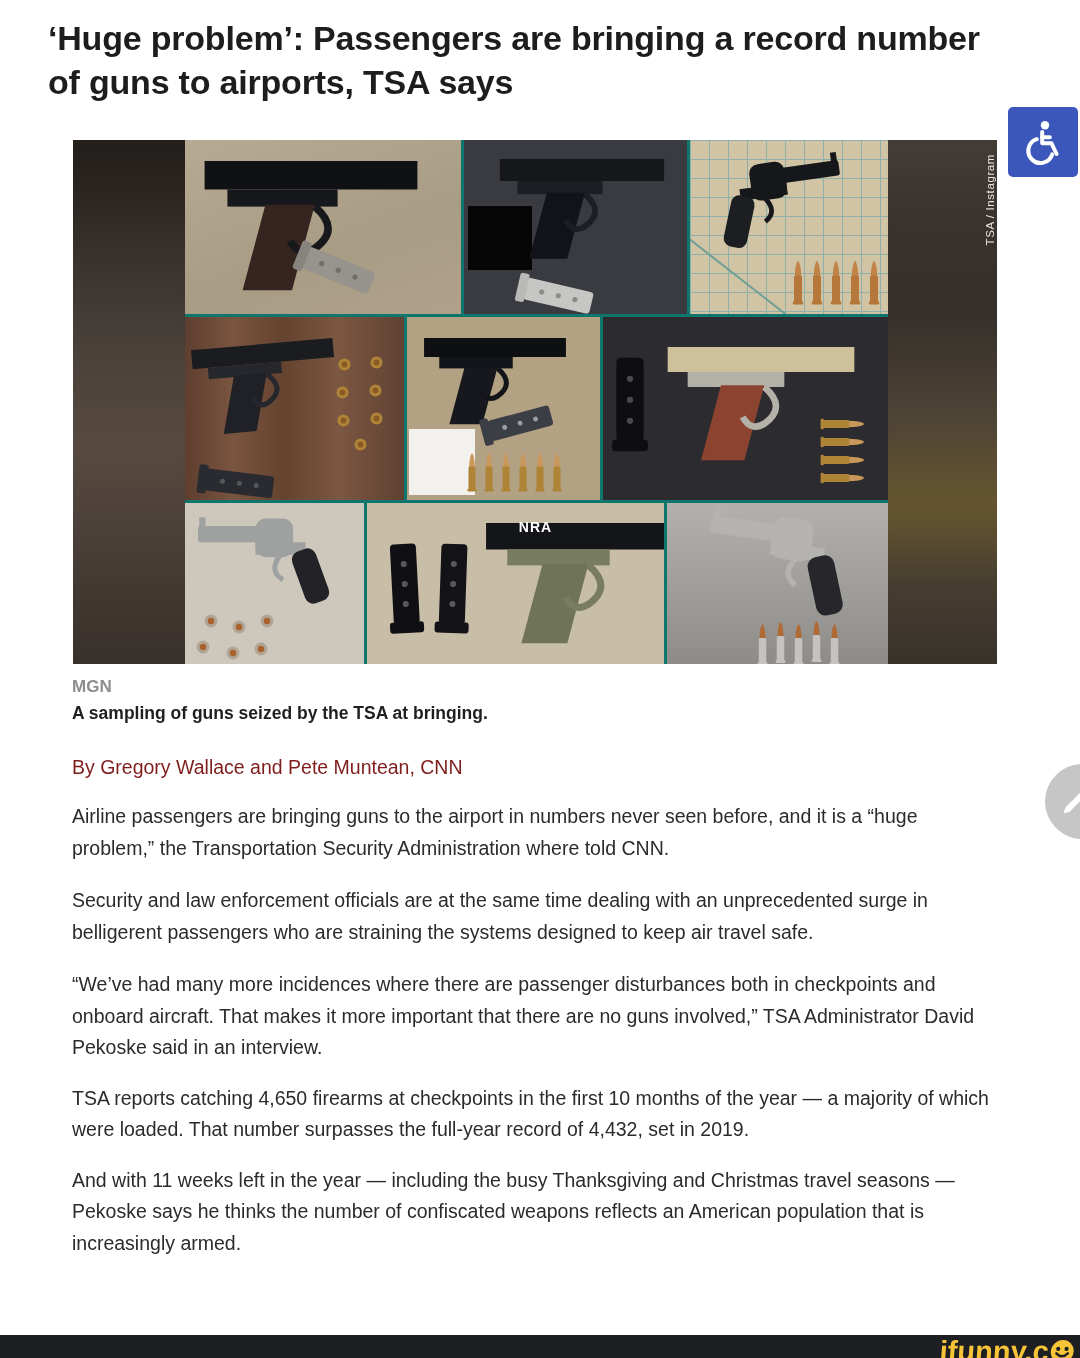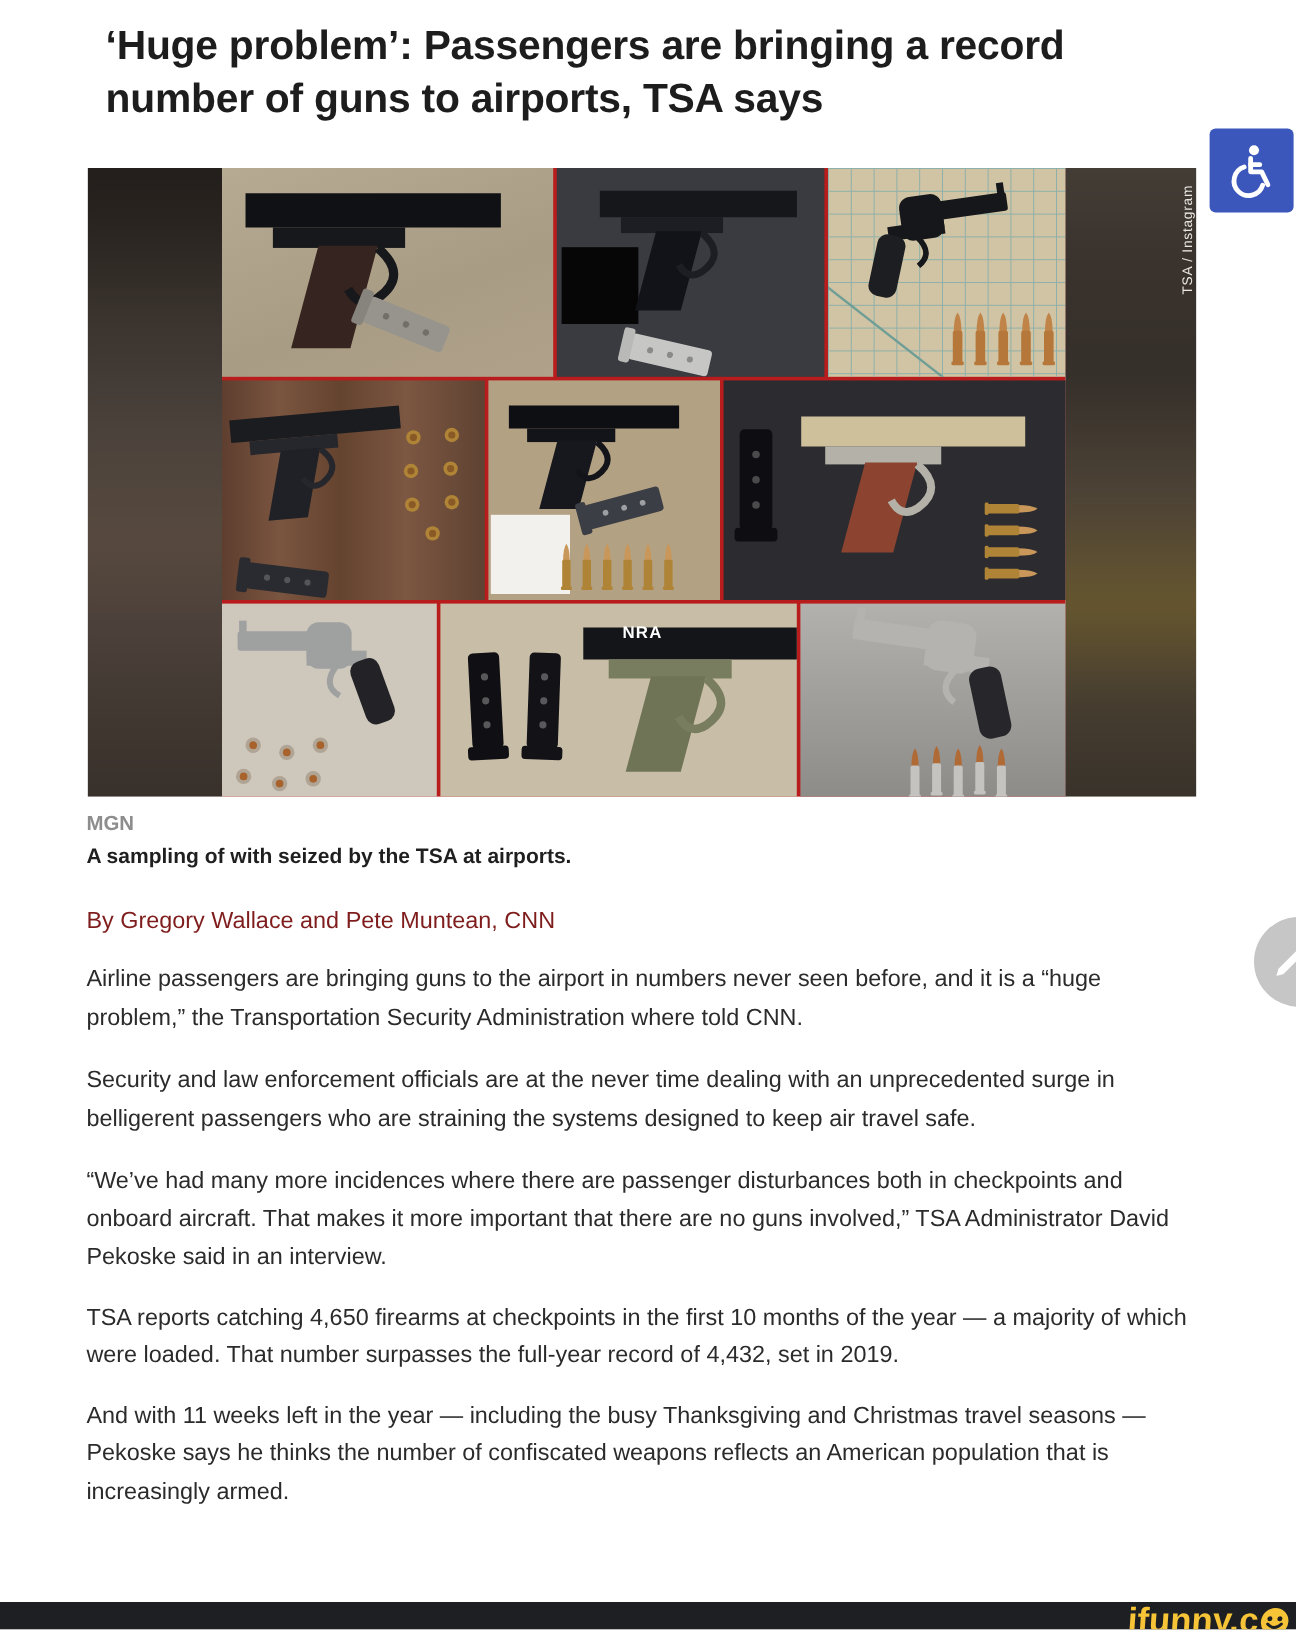--- a/index.html
+++ b/index.html
@@ -2,21 +2,21 @@
 <html><head>
 <meta charset="utf-8">
 <style>
   html,body{margin:0;padding:0;background:#fff;}
   body{
     width:1080px;height:1358px;position:relative;overflow:hidden;
     font-family:"Liberation Sans","DejaVu Sans",sans-serif;color:#2e2e2e;
   }
   
   .headline{
-    margin:16px 88px 0 88px;
+    margin:16px 88px 0 48px;
     font-size:34px;line-height:44px;font-weight:700;color:#1d1d1d;
     letter-spacing:-0.2px;
   }
   
   .a11y-btn{
     position:absolute;top:107px;right:2px;width:70px;height:70px;
     background:#3c57bb;border:none;border-radius:5px;padding:0;cursor:pointer;
     display:flex;align-items:center;justify-content:center;
   }
   .a11y-btn svg{width:48px;height:48px;}
@@ -33,21 +33,21 @@
     background:linear-gradient(180deg,#201c19 0%,#27221e 10%,#3c3530 28%,#4c433c 44%,#57493e 58%,#4b403a 72%,#3e352f 88%,#362e29 100%);
   }
   .blur-strip.right .blur-inner{
     background:linear-gradient(180deg,#474039 0%,#3a332d 18%,#352f2a 34%,#4d4336 52%,#66562f 68%,#463d30 82%,#352f29 100%);
   }
   .credit{
     position:absolute;top:14px;right:1px;z-index:3;
     writing-mode:vertical-rl;transform:rotate(180deg);
     font-size:11.5px;color:#e9e6e1;letter-spacing:0.6px;
   }
-  .collage{flex:1 1 auto;display:flex;flex-direction:column;gap:3px;background:#b91c1c;}
+  .collage{flex:1 1 auto;display:flex;flex-direction:column;gap:3px;background:#0f766e;}
   .crow{display:flex;gap:3px;}
   .crow.r1{height:174px;}
   .crow.r2{height:183px;}
   .crow.r3{height:161px;}
   .cell{position:relative;overflow:hidden;flex-basis:0;}
   .piece{position:absolute;}
   
   .c-r1c1{flex-grow:276;background:linear-gradient(160deg,#b7aa93,#a99c84 60%,#b0a28a);}
   .c-r1c2{flex-grow:222;background:#3a3b40;}
   .c-r1c3{flex-grow:198;background:#d0c4a4;
@@ -343,25 +343,25 @@
     </div>
   </div>
 
   <div class="blur-strip right">
       <div class="blur-inner"></div>
     </div>
   <span class="credit">TSA / Instagram</span>
 </figure>
 
 <p class="source-label">MGN</p>
-<p class="caption">A sampling of with seized by the TSA at airports.</p>
+<p class="caption">A sampling of guns seized by the TSA at bringing.</p>
 <p class="byline">By Gregory Wallace and Pete Muntean, CNN</p>
 
 <p class="body">Airline passengers are bringing guns to the airport in numbers never seen before, and it is a “huge problem,” the Transportation Security Administration where told CNN.</p>
-<p class="body">Security and law enforcement officials are at the never time dealing with an unprecedented surge in belligerent passengers who are straining the systems designed to keep air travel safe.</p>
+<p class="body">Security and law enforcement officials are at the same time dealing with an unprecedented surge in belligerent passengers who are straining the systems designed to keep air travel safe.</p>
 <p class="body gap-before">“We’ve had many more incidences where there are passenger disturbances both in checkpoints and onboard aircraft. That makes it more important that there are no guns involved,” TSA Administrator David Pekoske said in an interview.</p>
 <p class="body sp">TSA reports catching 4,650 firearms at checkpoints in the first 10 months of the year — a majority of which were loaded. That number surpasses the full-year record of 4,432, set in 2019.</p>
 <p class="body sp">And with 11 weeks left in the year — including the busy Thanksgiving and Christmas travel seasons — Pekoske says he thinks the number of confiscated weapons reflects an American population that is increasingly armed.</p>
 
 <button class="edit-fab" title="">
   <svg>
       <use href="#sym-pencil"></use>
     </svg>
 </button>
 

